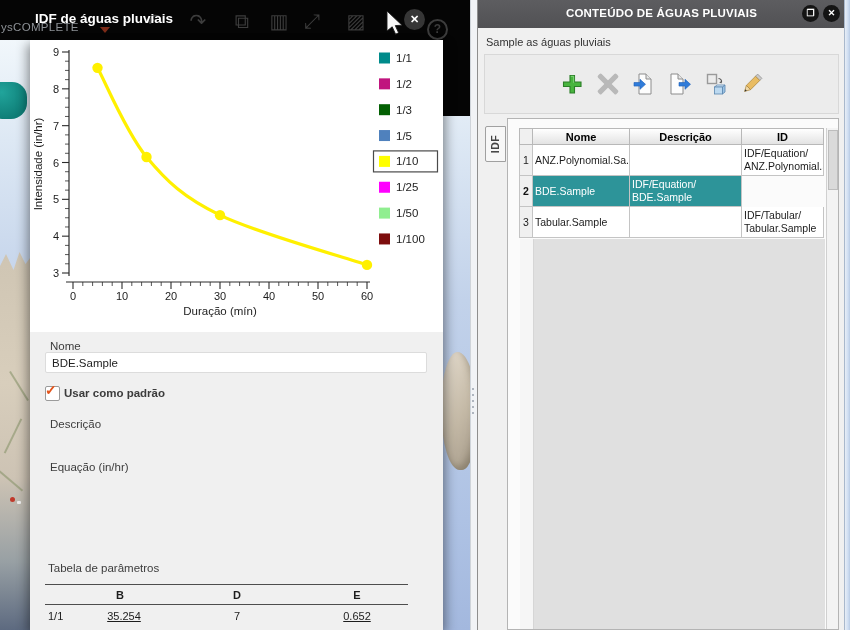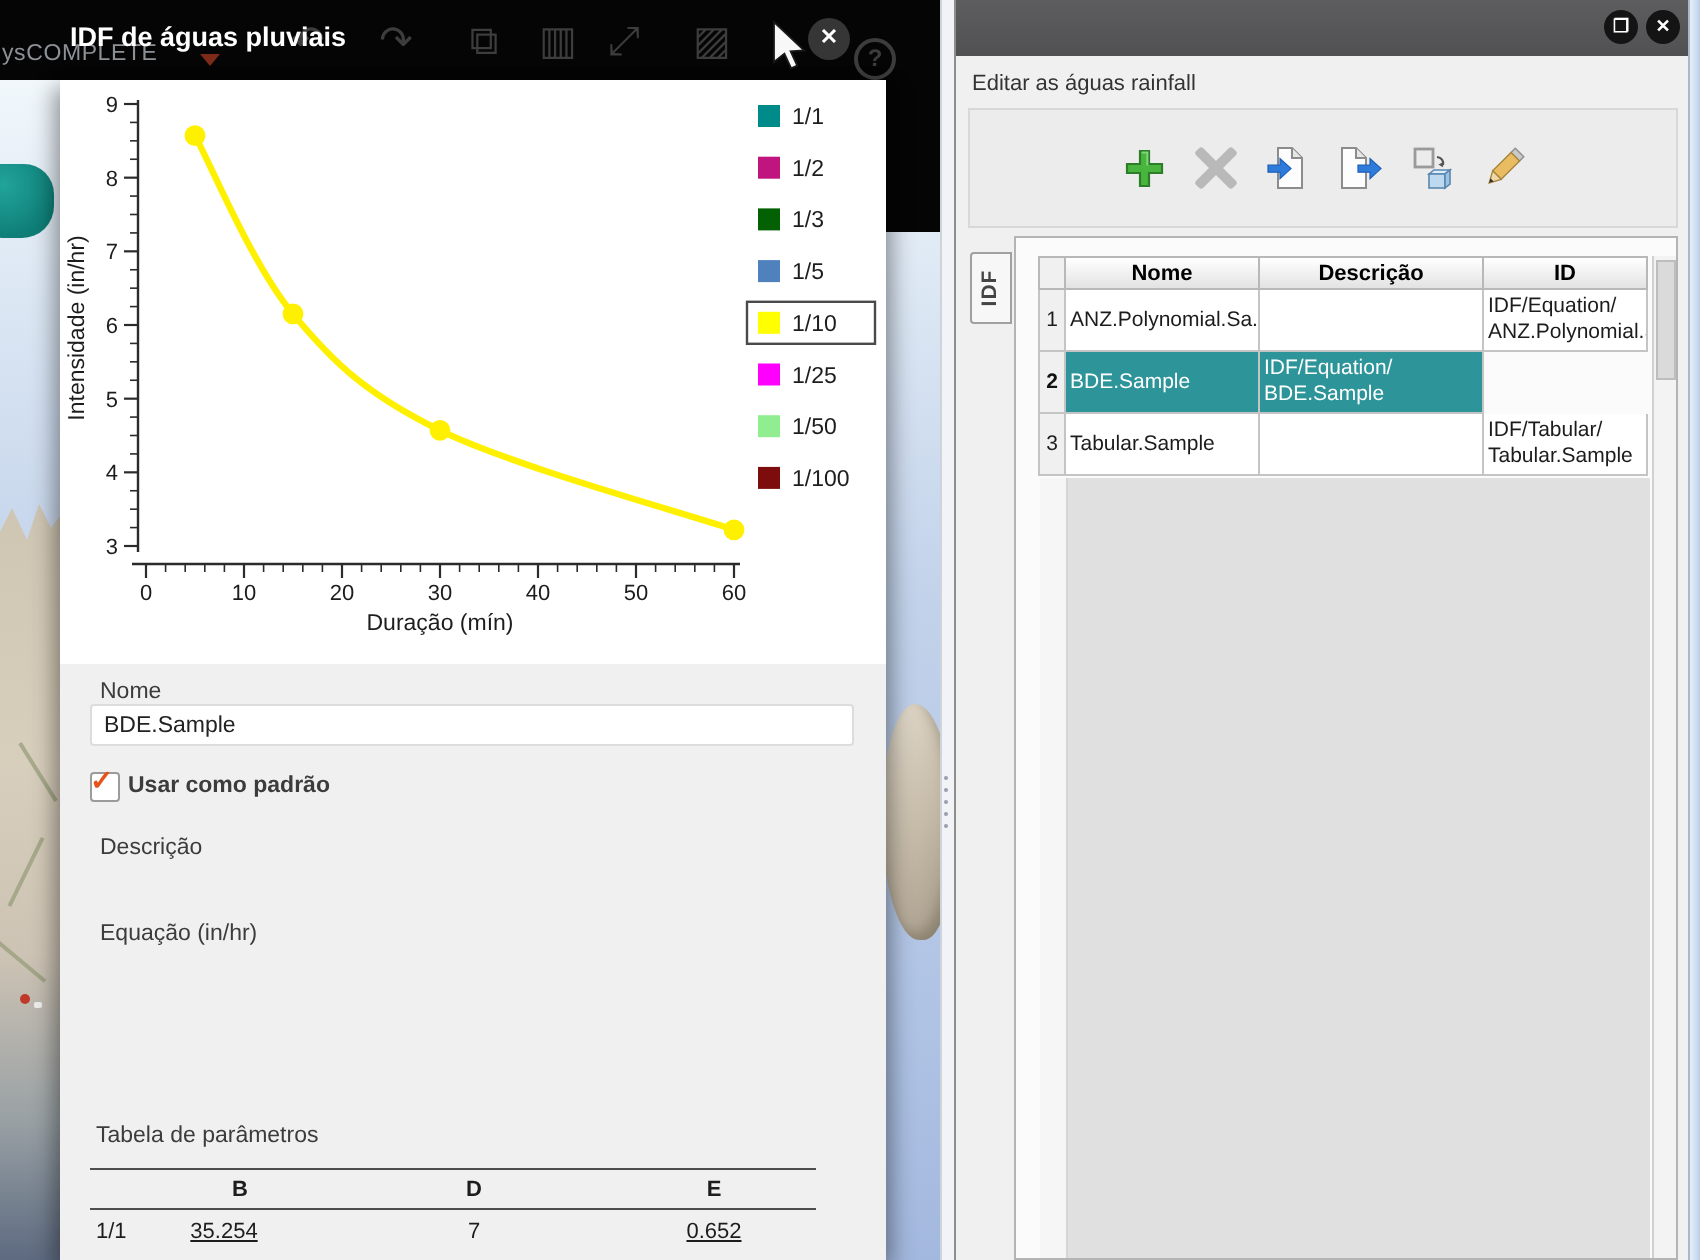--- a/index.html
+++ b/index.html
@@ -225,41 +225,42 @@
 
       <div class="abs flabel" style="left:18px;top:230px;text-align:right;">Tabela de parâmetros</div>
       <div class="abs hline" style="left:15px;top:252px;width:363px;"></div>
 
       <div class="abs ptxt pctr" style="left:40px;top:257px;width:100px;font-weight:bold;">B</div>
       <div class="abs ptxt pctr" style="left:147px;top:257px;width:120px;font-weight:bold;">D</div>
       <div class="abs ptxt pctr" style="left:277px;top:257px;width:100px;font-weight:bold;">E</div>
       <div class="abs hline" style="left:15px;top:272px;width:363px;"></div>
 
       <div class="abs ptxt" style="left:18px;top:278px;">1/1</div>
-      <div class="abs ptxt pctr" style="left:32px;top:278px;width:100px;text-decoration:underline;">35.254</div>
+      <div class="abs ptxt pctr" style="left:44px;top:278px;width:100px;text-decoration:underline;">35.254</div>
       <div class="abs ptxt pctr" style="left:147px;top:278px;width:120px;">7</div>
       <div class="abs ptxt pctr" style="left:277px;top:278px;width:100px;text-decoration:underline;">0.652</div>
 
     </div>
   </div>
 
   <div id="splitter" class="abs"></div>
   <div class="abs grip-dot" style="top:388px;"></div>
   <div class="abs grip-dot" style="top:394px;"></div>
   <div class="abs grip-dot" style="top:400px;"></div>
   <div class="abs grip-dot" style="top:406px;"></div>
   <div class="abs grip-dot" style="top:412px;"></div>
 
   <div id="panel" class="abs">
     <div id="panel-titlebar" class="abs">
+      <div id="panel-title" class="abs">CONTEÚDO DE ÁGUAS PLUVIAIS</div>
       <div class="abs pt-btn" style="left:324px;">❐</div>
       <div class="abs pt-btn" style="left:345px;">✕</div>
     </div>
 
-    <div id="panel-sub" class="abs">Editar as águas rainfall</div>
+    <div id="panel-sub" class="abs">Sample as águas pluviais</div>
 
     <div id="panel-toolbar" class="abs">
       <svg class="tool-btn" viewBox="0 0 24 24">
         <path d="M10 3.5h4.5V10H21v4.5h-6.5V21H10v-6.5H3.5V10H10z" fill="#49b53f" stroke="#2c7f28" stroke-width="1.1"></path>
         <path d="M10.8 4.3h2.9v6.5" fill="none" stroke="#8fe08a" stroke-width="1" opacity=".8"></path>
       </svg>
       <svg class="tool-btn" viewBox="0 0 24 24">
         <g fill="#b9b9b9">
           <rect x="9.5" y="-1" width="5" height="26" rx="1.5" transform="rotate(45 12 12)"></rect>
           <rect x="9.5" y="-1" width="5" height="26" rx="1.5" transform="rotate(-45 12 12)"></rect>

